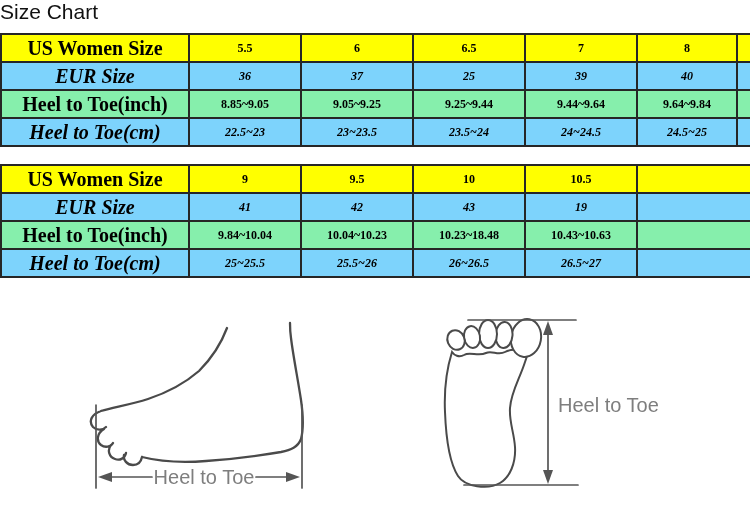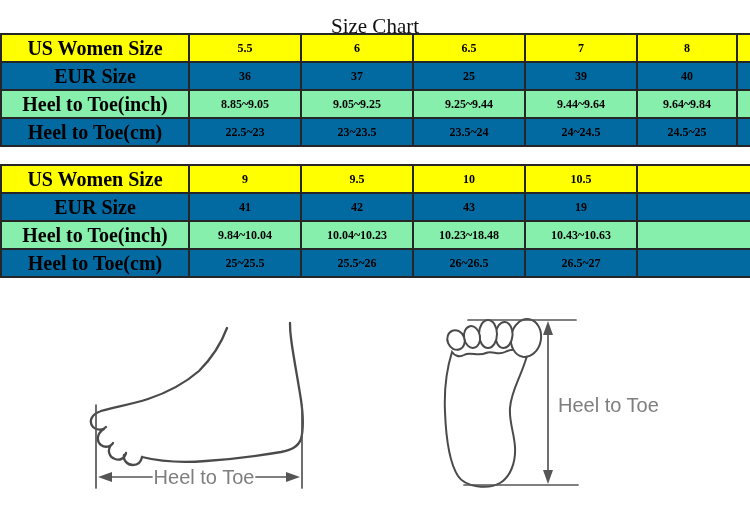--- a/index.html
+++ b/index.html
@@ -1,31 +1,31 @@
 <!DOCTYPE html>
 <html><head>
 <meta charset="utf-8">
 <style>
   html,body{margin:0;padding:0;background:#fff;}
   .page{position:relative;width:750px;height:509px;background:#ffffff;overflow:hidden;
         font-family:"Liberation Serif",serif;}
-  .title{position:absolute;top:14px;left:0;width:100%;text-align:center;
-         font-family:Liberation Serif, serif;font-size:21px;color:#111;}
+  .title{position:absolute;top:0;left:0;width:100%;text-align:left;
+         font-family:Liberation Sans, sans-serif;font-size:21px;color:#111;}
   .twrap{position:absolute;left:0;width:750px;overflow:hidden;}
   .twrap.t1{top:33px;height:116px;}
   .twrap.t2{top:164px;height:116px;}
   table.size{border-collapse:collapse;table-layout:fixed;}
   table.size.tbl1{width:852px;}
   table.size.tbl2{width:752px;}
   table.size td{border:2px solid #262626;height:26px;padding:0;margin:0;
        text-align:center;vertical-align:middle;color:#000;font-weight:bold;
        font-size:12px;line-height:1;font-family:"Liberation Serif",serif;}
   table.size td.lbl{font-size:20px;margin-left:48px;}
   tr.ry td{background:#ffff00;}
-  tr.rw td{background:#0369a1;}
+  tr.rw td{background:#7dd3fc;font-style:italic;}
   tr.rg td{background:#86efac;}
   .diagrams{position:absolute;left:0;top:278px;width:750px;height:231px;}
   svg text{font-family:"Liberation Sans",sans-serif;font-size:20px;fill:#7e7e7e;}
 </style>
 </head>
 <body>
 
 <div class="page">
 
   <div class="title">Size Chart</div>

